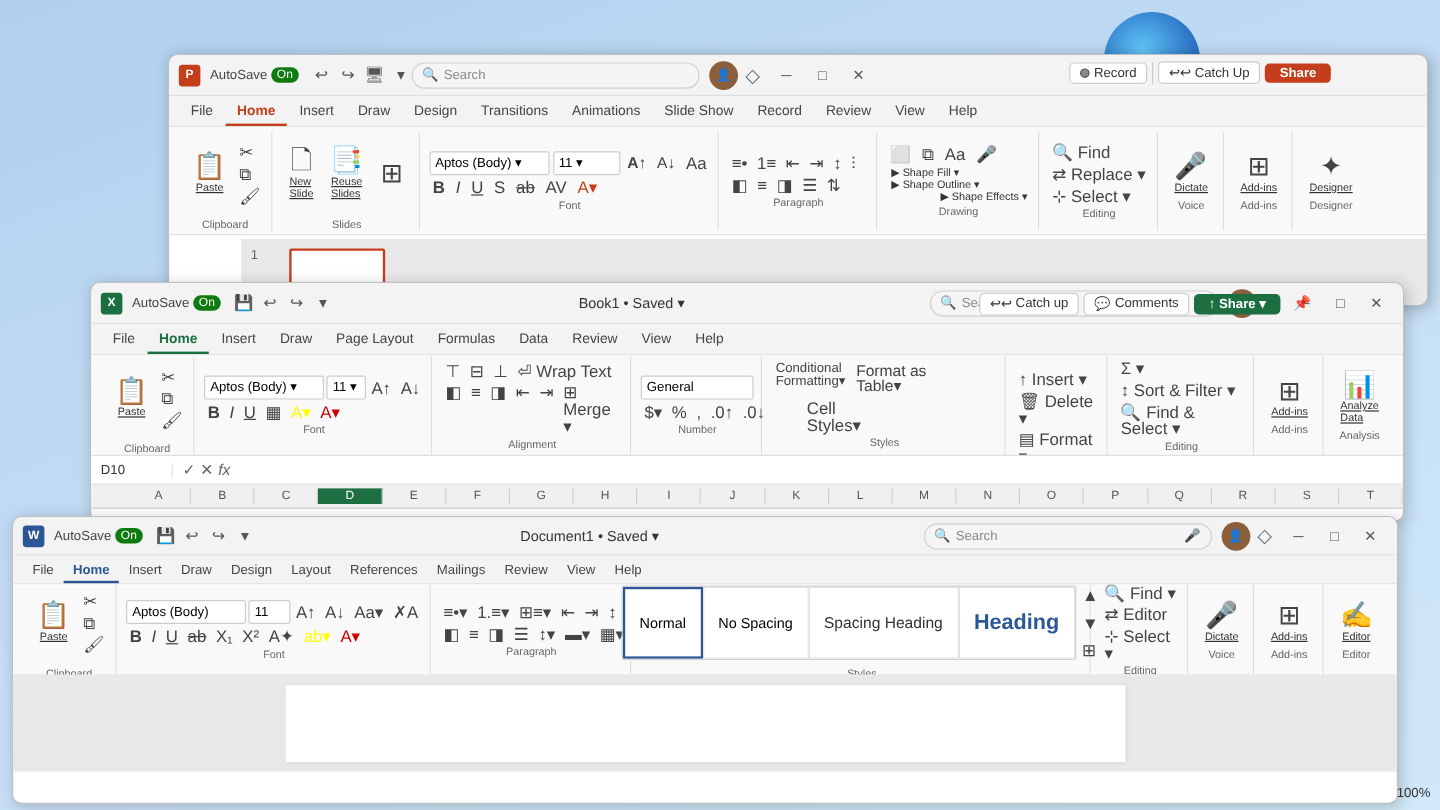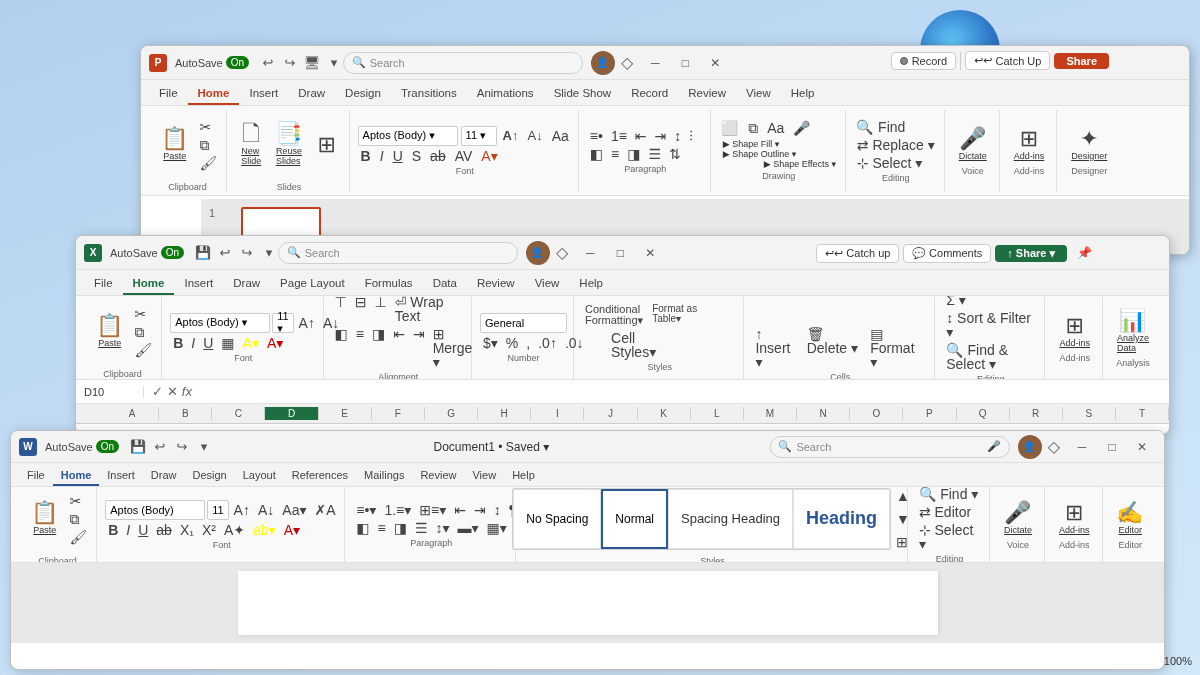--- a/index.html
+++ b/index.html
@@ -396,21 +396,21 @@
       border-radius: 2px; line-height: 1;
     }
 
     .font-selector {
       background: white; border: 1px solid #ccc; border-radius: 2px;
       padding: 1px 4px; font-size: 11px; min-width: 100px; height: 20px;
       display: flex; align-items: center; cursor: pointer;
     }
     .size-selector {
       background: white; border: 1px solid #ccc; border-radius: 2px;
-      padding: 1px 4px; font-size: 11px; width: 36px; height: 20px;
+      padding: 1px 4px; font-size: 11px; width: 56px; height: 20px;
       display: flex; align-items: center; cursor: pointer;
     }
     .avatar-circle {
       width: 24px; height: 24px; border-radius: 50%; background: #8b5e3c;
       display: flex; align-items: center; justify-content: center;
       color: white; font-size: 10px; font-weight: bold; overflow: hidden;
     }
     .diamond-icon {
       font-size: 16px; color: #666;
     }
@@ -623,20 +623,25 @@
     <div class="ppt-autosave">
       <span>AutoSave</span>
       <span class="toggle-on">On</span>
     </div>
     <div class="titlebar-icons">
       <span class="titlebar-icon-btn">💾</span>
       <span class="titlebar-icon-btn">↩</span>
       <span class="titlebar-icon-btn">↪</span>
       <span class="titlebar-icon-btn">▾</span>
     </div>
+    <div class="ppt-title-center">
+      <span>Book1</span>
+      <span>• Saved</span>
+      <span> ▾</span>
+    </div>
     <div class="ppt-search">
       <span style="margin-right:4px;">🔍</span>
       <span>Search</span>
     </div>
     <div style="margin-left:8px;">
       <div class="avatar-circle">👤</div>
     </div>
     <div class="diamond-icon" style="margin-left:6px;">◇</div>
     <div class="window-controls">
       <span class="win-ctrl">─</span>
@@ -742,28 +747,28 @@
           <span class="small-icon">.0↑</span>
           <span class="small-icon">.0↓</span>
         </div>
       </div>
       <span class="ribbon-group-label">Number</span>
     </div>
 
     <div class="ribbon-group" style="min-width:120px;">
       <div style="display:flex;gap:3px;flex-wrap:wrap;">
         <span class="small-icon" style="font-size:11px;">Conditional<br>Formatting▾</span>
-        <span class="small-icon" style="font-size:10px;">Format as<br>Table▾</span>
+        <span class="small-icon" style="font-size:13px;">Format as<br>Table▾</span>
         <span class="small-icon" style="font-size:14px;margin-left:26px;">Cell<br>Styles▾</span>
       </div>
       <span class="ribbon-group-label">Styles</span>
     </div>
 
     <div class="ribbon-group">
-      <div style="display:flex;flex-direction:row;gap:2px;margin-top:32px;">
+      <div style="display:flex;flex-direction:column;gap:2px;margin-top:32px;">
         <span class="small-icon">↑ Insert ▾</span>
         <span class="small-icon">🗑 Delete ▾</span>
         <span class="small-icon">▤ Format ▾</span>
       </div>
       <span class="ribbon-group-label">Cells</span>
     </div>
 
     <div class="ribbon-group">
       <div style="display:flex;flex-direction:column;gap:2px;">
         <span class="small-icon">Σ ▾</span>
@@ -936,22 +941,22 @@
           <span class="small-icon">▬▾</span>
           <span class="small-icon">▦▾</span>
         </div>
       </div>
       <span class="ribbon-group-label">Paragraph</span>
     </div>
 
     <div class="ribbon-group" style="min-width:300px;">
       <div style="display:flex;align-items:center;gap:2px;height:70px;">
         <div style="display:flex;gap:0;height:62px;border:1px solid #d0d0d0;overflow:hidden;border-radius:2px;">
+          <div class="style-item normal">Normal</div>
           <div class="style-item no-spacing">No Spacing</div>
-          <div class="style-item normal">Normal</div>
           <div class="style-item no-spacing" style="font-size:13px;color:#333;">Spacing Heading</div>
           <div class="style-item heading1">Heading</div>
         </div>
         <div style="display:flex;flex-direction:column;justify-content:space-between;height:62px;">
           <span class="small-icon">▲</span>
           <span class="small-icon">▼</span>
           <span class="small-icon">⊞</span>
         </div>
       </div>
       <span class="ribbon-group-label">Styles</span>

